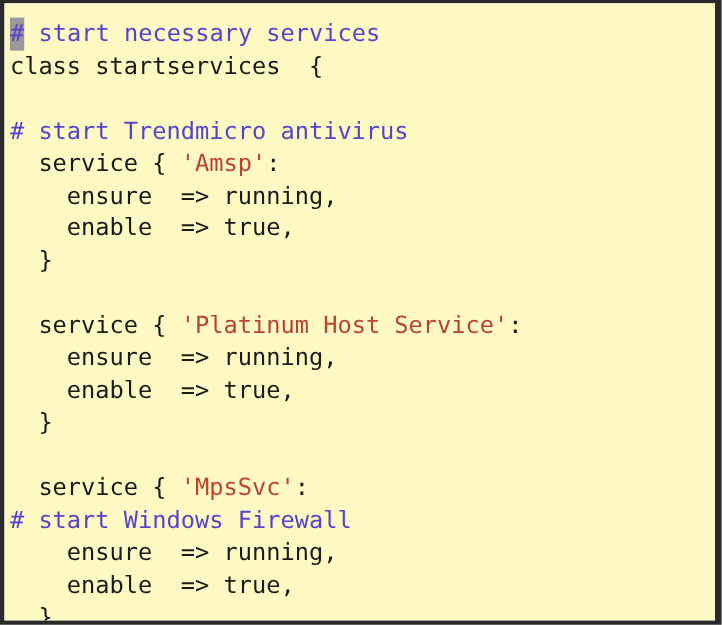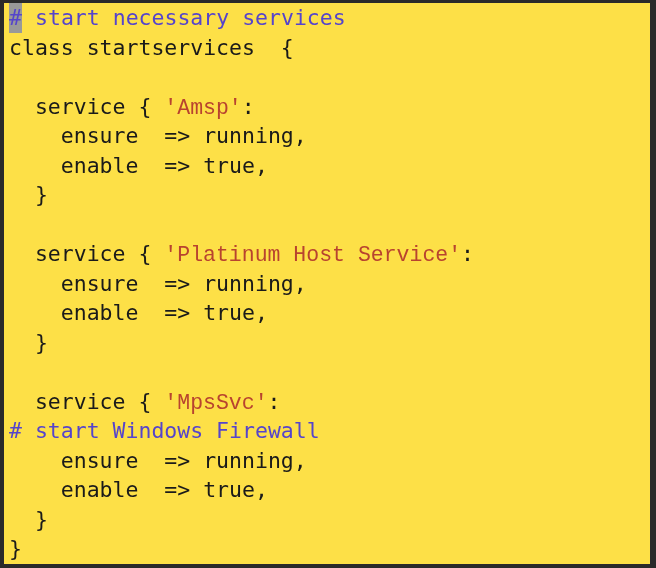--- a/index.html
+++ b/index.html
@@ -31,22 +31,22 @@
     border-bottom: 4px solid #2a2a2a;
     overflow: hidden;
   }
 
   #code-surface {
     position: absolute;
     left: 0;
     top: 0;
     right: 0;
     bottom: 0;
-    background: #fde047;
-    padding: 0 0 0 0;
+    background: #fef9c3;
+    padding: 13px 0 0 0;
     box-sizing: border-box;
   }
 
   
   .code-line {
     height: 29.5px;
     line-height: 29.5px;
     white-space: pre;
     font-size: 21.5px;
     letter-spacing: 0px;
@@ -54,41 +54,42 @@
     color: #1a1a1a;
     font-family: "DejaVu Sans Mono", "Liberation Mono", monospace;
   }
 
   .code-line.blank {
     
   }
 
   
   .tok-comment { color: #5544cc; }
-  .tok-string  { color: #b8432f; font-family: Liberation Mono, monospace; }
+  .tok-string  { color: #b8432f; }
   .tok-code    { color: #1a1a1a; text-align: right; }
 
   
   .cursor-cell {
     background: #999999;
     color: #5544cc;
     display: inline-block;
     width: 13.1px;
     text-align: left;
   }
 </style>
 </head>
 <body>
 
 <div id="code-block">
   <div id="code-surface">
 
   <div class="code-line"><span class="tok-comment cursor-cell">#</span><span class="tok-comment"> start necessary services</span></div>
       <div class="code-line"><span class="tok-code">class startservices  {</span></div>
       <div class="code-line blank">&nbsp;</div>
+      <div class="code-line"><span class="tok-comment"># start Trendmicro antivirus</span></div>
       <div class="code-line"><span class="tok-code">  service { </span><span class="tok-string">'Amsp'</span><span class="tok-code">:</span></div>
       <div class="code-line"><span class="tok-code">    ensure  =&gt; running,</span></div>
       <div class="code-line"><span class="tok-code">    enable  =&gt; true,</span></div>
       <div class="code-line"><span class="tok-code">  }</span></div>
       <div class="code-line blank">&nbsp;</div>
       <div class="code-line"><span class="tok-code">  service { </span><span class="tok-string">'Platinum Host Service'</span><span class="tok-code">:</span></div>
       <div class="code-line"><span class="tok-code">    ensure  =&gt; running,</span></div>
       <div class="code-line"><span class="tok-code">    enable  =&gt; true,</span></div>
       <div class="code-line"><span class="tok-code">  }</span></div>
       <div class="code-line blank">&nbsp;</div>

